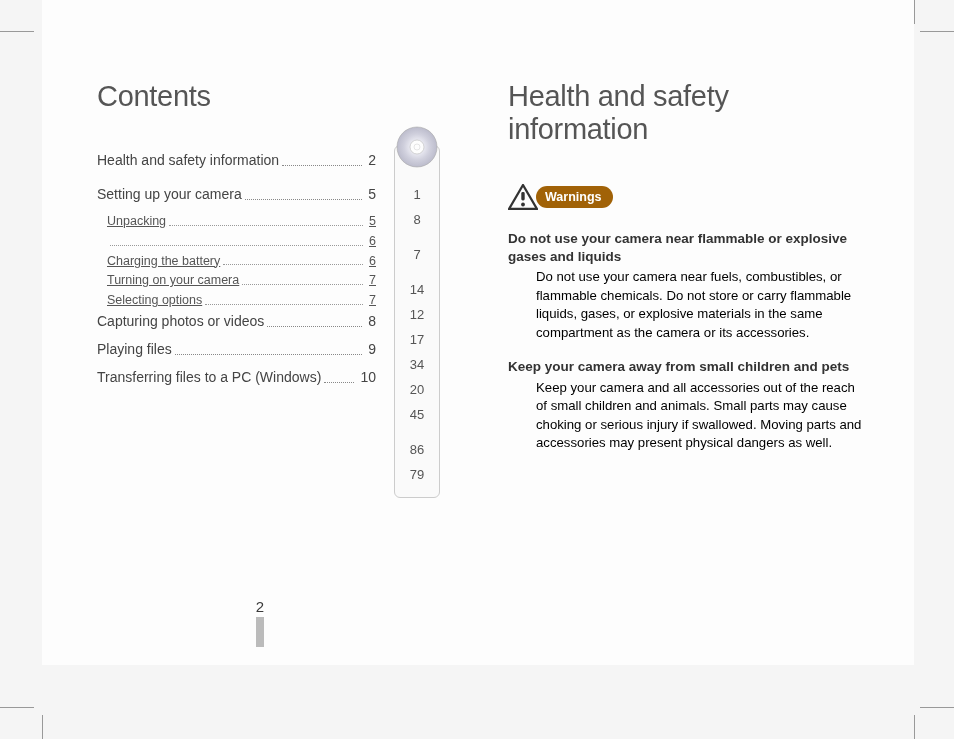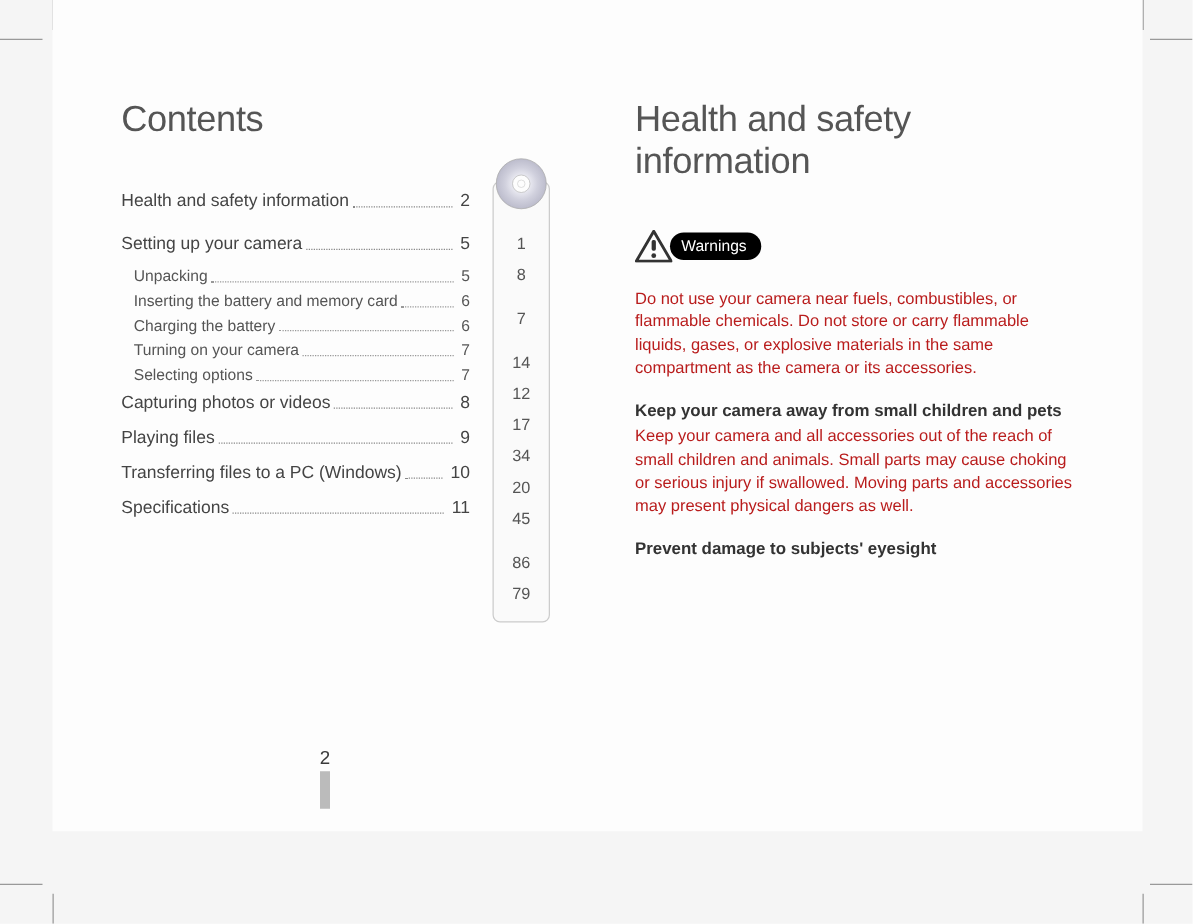--- a/index.html
+++ b/index.html
@@ -47,21 +47,21 @@
     .left-page h1 { font-family: Arial Narrow, Arial, sans-serif; }
     .right-page h1 { font-family: Arial Narrow, Arial, sans-serif; }
     .toc-row {
       display: flex;
       margin-bottom: 3px;
       font-size: 14px;
       color: #444;
       line-height: 1.35;
       align-items: flex-end;
     }
-    .toc-row.sub { padding-left: 10px; font-size: 12.5px; color: #555; }
+    .toc-row.sub { padding-left: 10px; font-size: 12.5px; color: #555; text-decoration: underline; }
     .toc-label { flex: 0 0 auto; }
     .toc-dots { flex: 1; border-bottom: 1.5px dotted #888; margin: 0 3px 4px 3px; min-width: 6px; }
     .toc-row.sub .toc-dots { border-bottom: 1px dotted #999; }
     .toc-page { flex: 0 0 auto; padding-left: 3px; }
     .toc-area { display: flex; }
     .toc-left { flex: 1; padding-right: 18px; }
     .toc-right {
       width: 46px;
       border: 1px solid #ccc;
       border-radius: 6px;
@@ -104,40 +104,41 @@
       height: 30px;
       background: #bbb;
     }
     .warning-badge {
       display: flex;
       align-items: center;
       margin-bottom: 20px;
     }
     .warning-icon { width: 30px; height: 26px; margin-right: 2px; }
     .warning-pill {
-      background: #000000;
+      background: #a16207;
       color: #fff;
       font-size: 12.5px;
-      font-weight: normal;
+      font-weight: bold;
       padding: 4px 12px 4px 9px;
       border-radius: 12px;
       margin-left: -4px;
     }
     .section-head {
       font-size: 13.5px;
       font-weight: bold;
       color: #333;
       margin-bottom: 2px;
       line-height: 1.35;
     }
     .section-body {
       font-size: 13.2px;
-      color: #b91c1c;
+      color: #000000;
       line-height: 1.4;
       margin-bottom: 16px;
+      margin-left: 28px;
     }
     .spacer-sm { height: 6px; }
   </style>
 </head>
 <body>
 
 <div class="crop-mark-v" style="left:42px; top:0; height:24px;"></div>
 <div class="crop-mark-v" style="left:914px; top:0; height:24px;"></div>
 <div class="crop-mark-h" style="left:0; top:31px; width:34px;"></div>
 <div class="crop-mark-h" style="left:920px; top:31px; width:34px;"></div>
@@ -165,21 +166,20 @@
             <span class="toc-dots"></span>
             <span class="toc-page">5</span>
           </div>
           <div class="spacer-sm"></div>
           <div class="toc-row sub">
             <span class="toc-label">Unpacking</span>
             <span class="toc-dots"></span>
             <span class="toc-page">5</span>
           </div>
           <div class="toc-row sub">
-            <span class="toc-label">Inserting the battery and memory card</span>
             <span class="toc-dots"></span>
             <span class="toc-page">6</span>
           </div>
           <div class="toc-row sub">
             <span class="toc-label">Charging the battery</span>
             <span class="toc-dots"></span>
             <span class="toc-page">6</span>
           </div>
           <div class="toc-row sub">
             <span class="toc-label">Turning on your camera</span>
@@ -202,25 +202,20 @@
             <span class="toc-dots"></span>
             <span class="toc-page">9</span>
           </div>
           <div class="spacer-sm"></div>
           <div class="toc-row">
             <span class="toc-label">Transferring files to a PC (Windows)</span>
             <span class="toc-dots"></span>
             <span class="toc-page">10</span>
           </div>
           <div class="spacer-sm"></div>
-          <div class="toc-row">
-            <span class="toc-label">Specifications</span>
-            <span class="toc-dots"></span>
-            <span class="toc-page">11</span>
-          </div>
           <div class="spacer-sm"></div>
         </div>
       <div class="toc-right">
         <div class="cd-icon">
           <svg viewBox="0 0 42 42">
             <defs>
               <radialGradient id="g" cx="50%" cy="50%" r="50%">
                 <stop offset="0%" stop-color="#fff"></stop>
                 <stop offset="35%" stop-color="#e8e8f0"></stop>
                 <stop offset="65%" stop-color="#d0d0dd"></stop>
@@ -263,19 +258,19 @@
         <svg viewBox="0 0 30 26">
           <path d="M15 1 L29 25 L1 25 Z" fill="none" stroke="#333" stroke-width="2.3" stroke-linejoin="round"></path>
           <rect x="13.3" y="8" width="3.4" height="8.5" rx="1.4" fill="#333"></rect>
           <circle cx="15" cy="20.5" r="1.9" fill="#333"></circle>
         </svg>
       </span>
       <span class="warning-pill">Warnings</span>
     </div>
 
     <div id="sections">
+        <div class="section-head">Do not use your camera near flammable or explosive gases and liquids</div>
         <div class="section-body">Do not use your camera near fuels, combustibles, or flammable chemicals. Do not store or carry flammable liquids, gases, or explosive materials in the same compartment as the camera or its accessories.</div>
         <div class="section-head">Keep your camera away from small children and pets</div>
         <div class="section-body">Keep your camera and all accessories out of the reach of small children and animals. Small parts may cause choking or serious injury if swallowed. Moving parts and accessories may present physical dangers as well.</div>
-        <div class="section-head">Prevent damage to subjects' eyesight</div>
       </div>
   </div>
 </div>
 
 </body></html>

